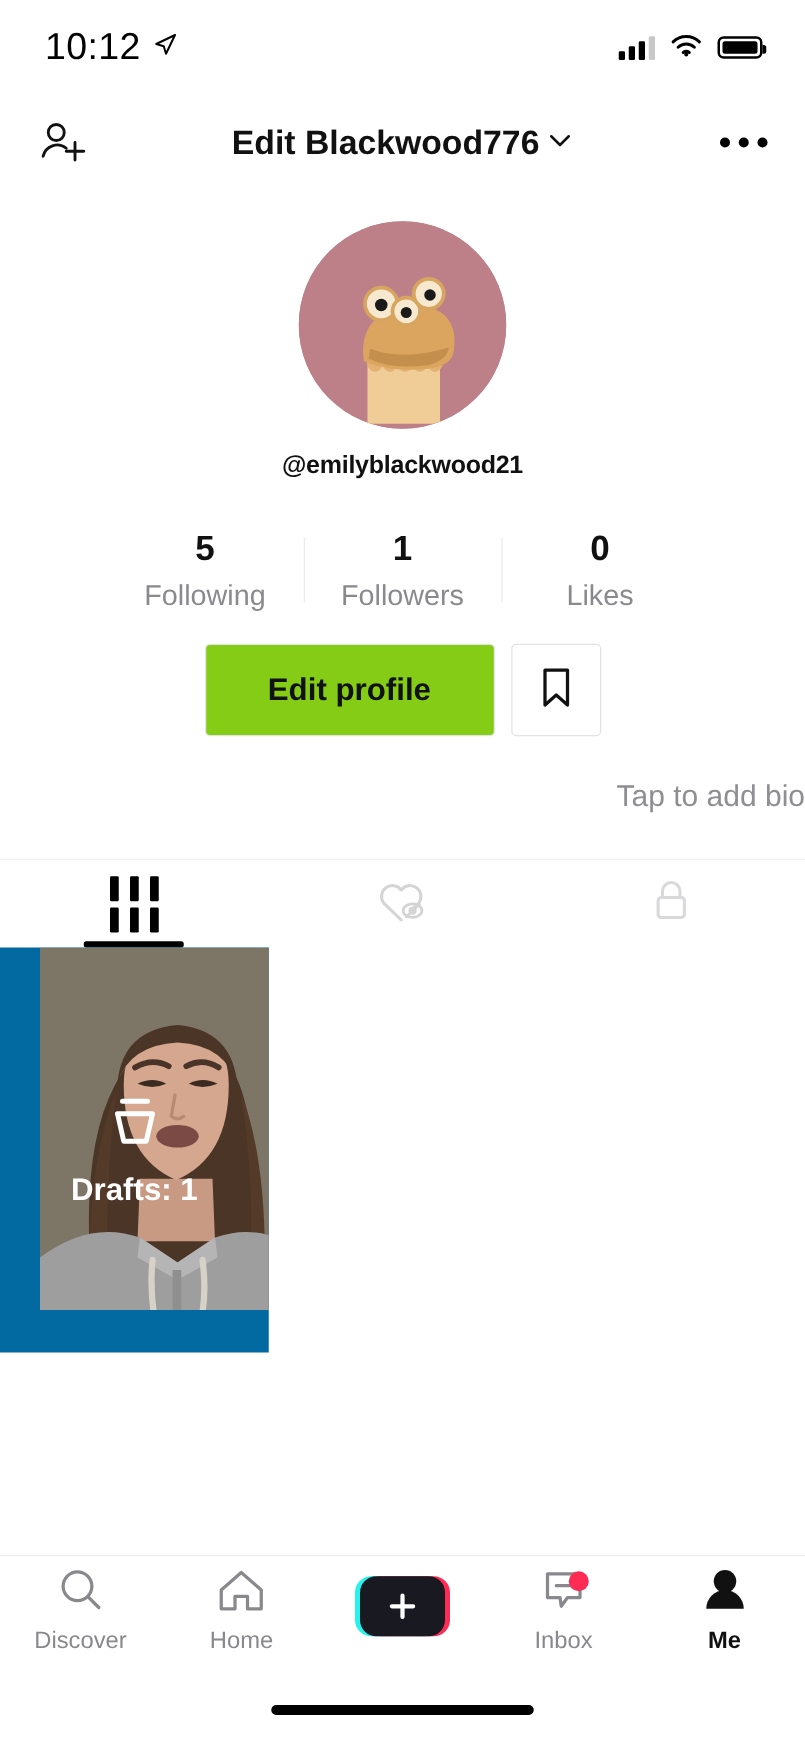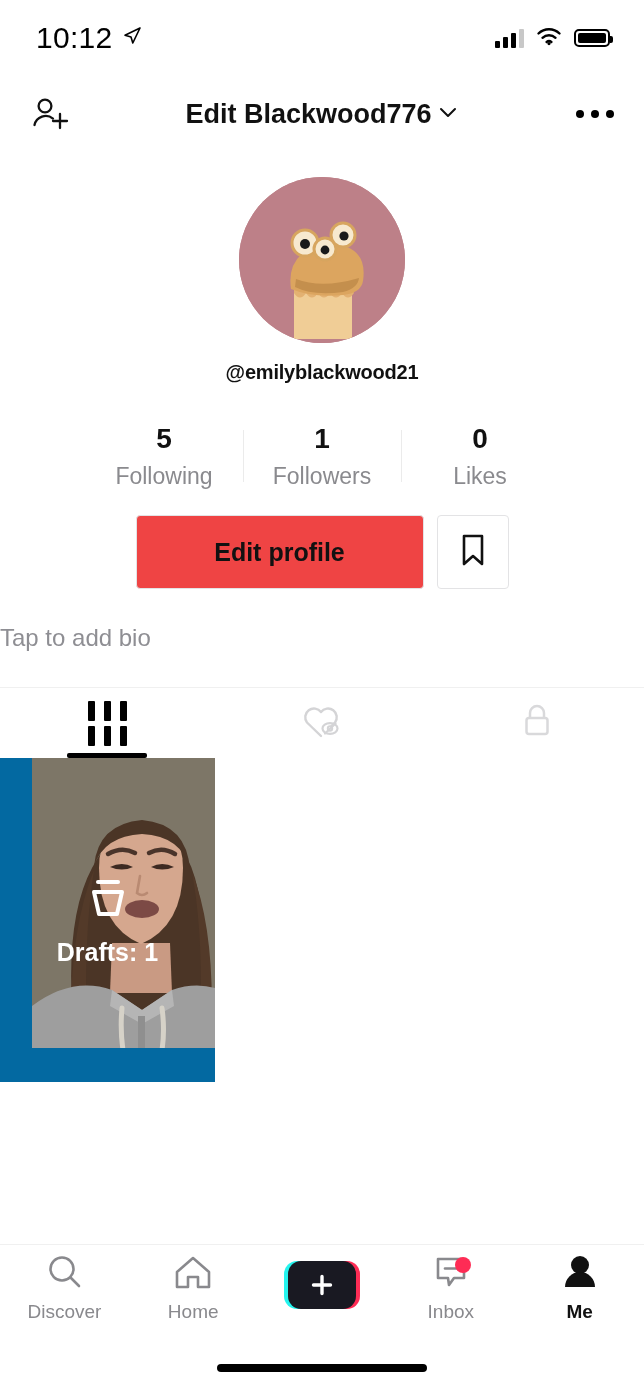--- a/index.html
+++ b/index.html
@@ -73,32 +73,32 @@
     content: ""; position: absolute; left: 0; top: 8px;
     width: 1px; height: 52px; background: #ebebeb;
   }
 
   
   .btn-row {
     position: absolute; top: 515px; left: 0; right: 0;
     display: flex; justify-content: center; align-items: center; gap: 13px;
   }
   .btn-edit {
-    width: 288px; height: 74px; border: 1px solid #e3e3e5; border-radius: 4px;
-    background: #ef4444; display: flex; align-items: center; justify-content: center;
+    width: 232px; height: 74px; border: 1px solid #e3e3e5; border-radius: 4px;
+    background: #84cc16; display: flex; align-items: center; justify-content: center;
     font-size: 25px; font-weight: bold; color: #111;
   }
   .btn-bookmark {
     width: 72px; height: 74px; border: 1px solid #e3e3e5; border-radius: 4px;
     background: #fff; display: flex; align-items: center; justify-content: center;
   }
 
   
   .bio {
-    position: absolute; top: 624px; left: 0; right: 0; text-align: left;
+    position: absolute; top: 624px; left: 0; right: 0; text-align: right;
     font-size: 24px; color: #8e8e93;
   }
 
   
   .tabbar {
     position: absolute; top: 687px; left: 0; right: 0; height: 71px;
     display: flex; border-top: 1px solid #f0f0f0;
   }
   .tab {
     flex: 1; display: flex; align-items: center; justify-content: center;

